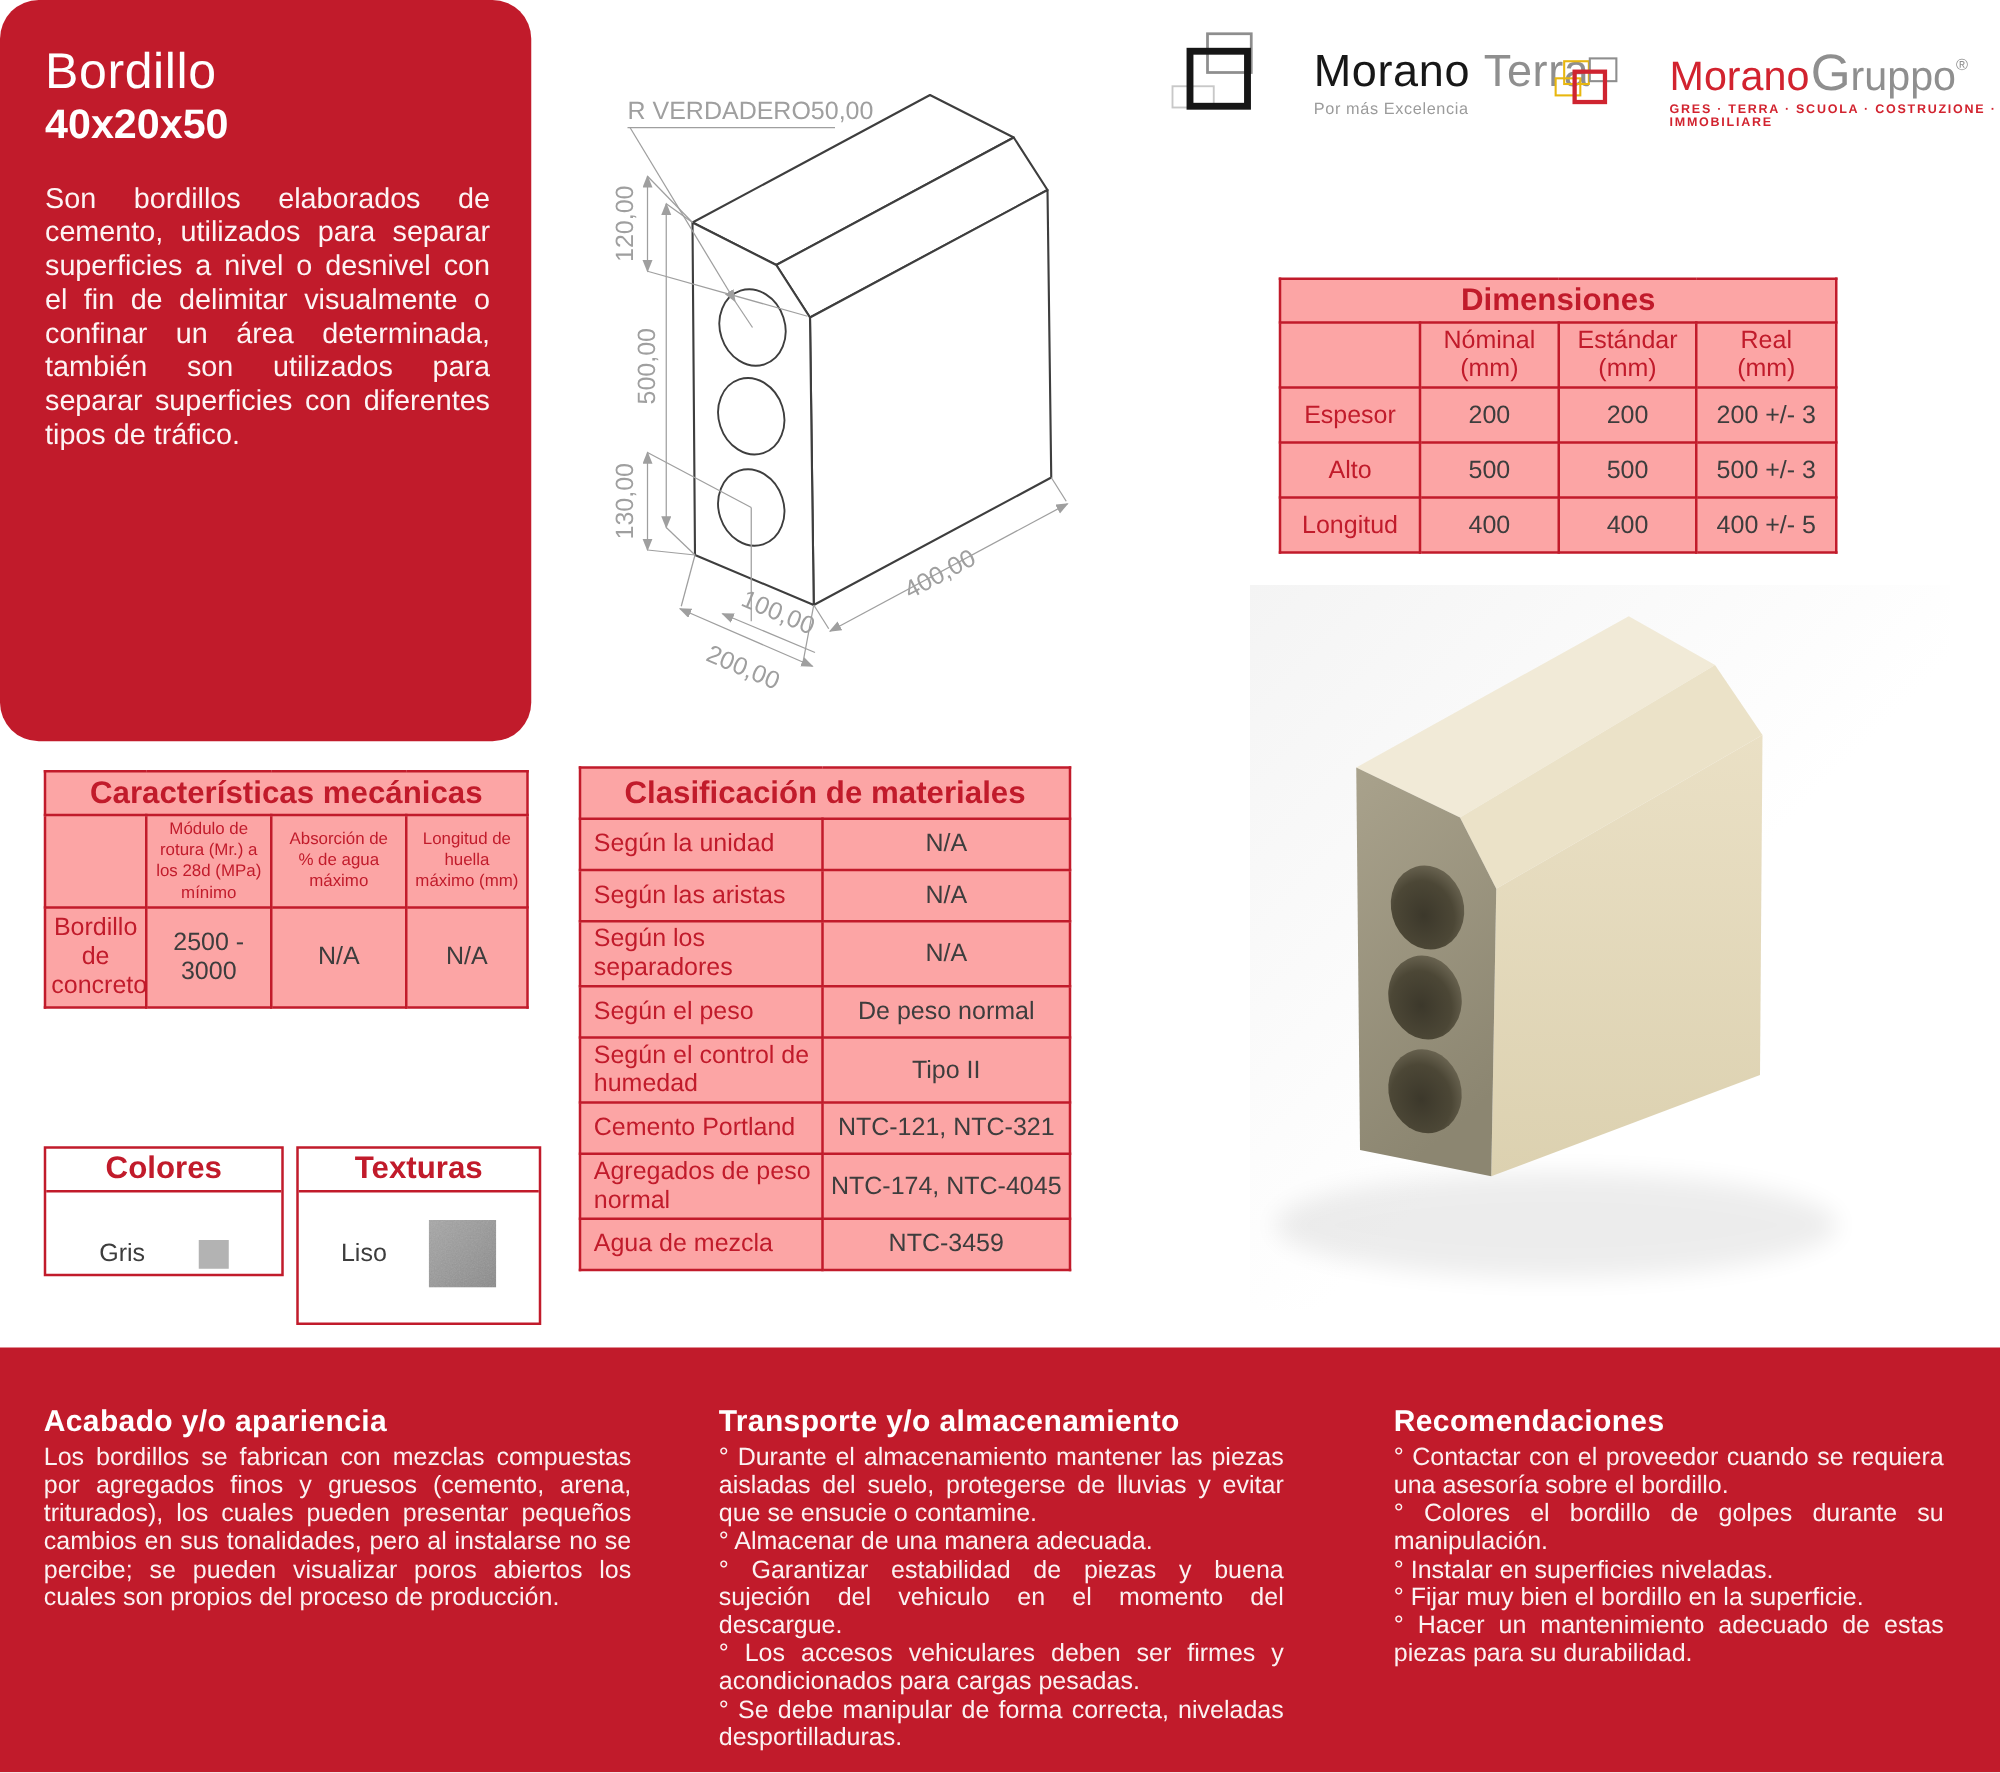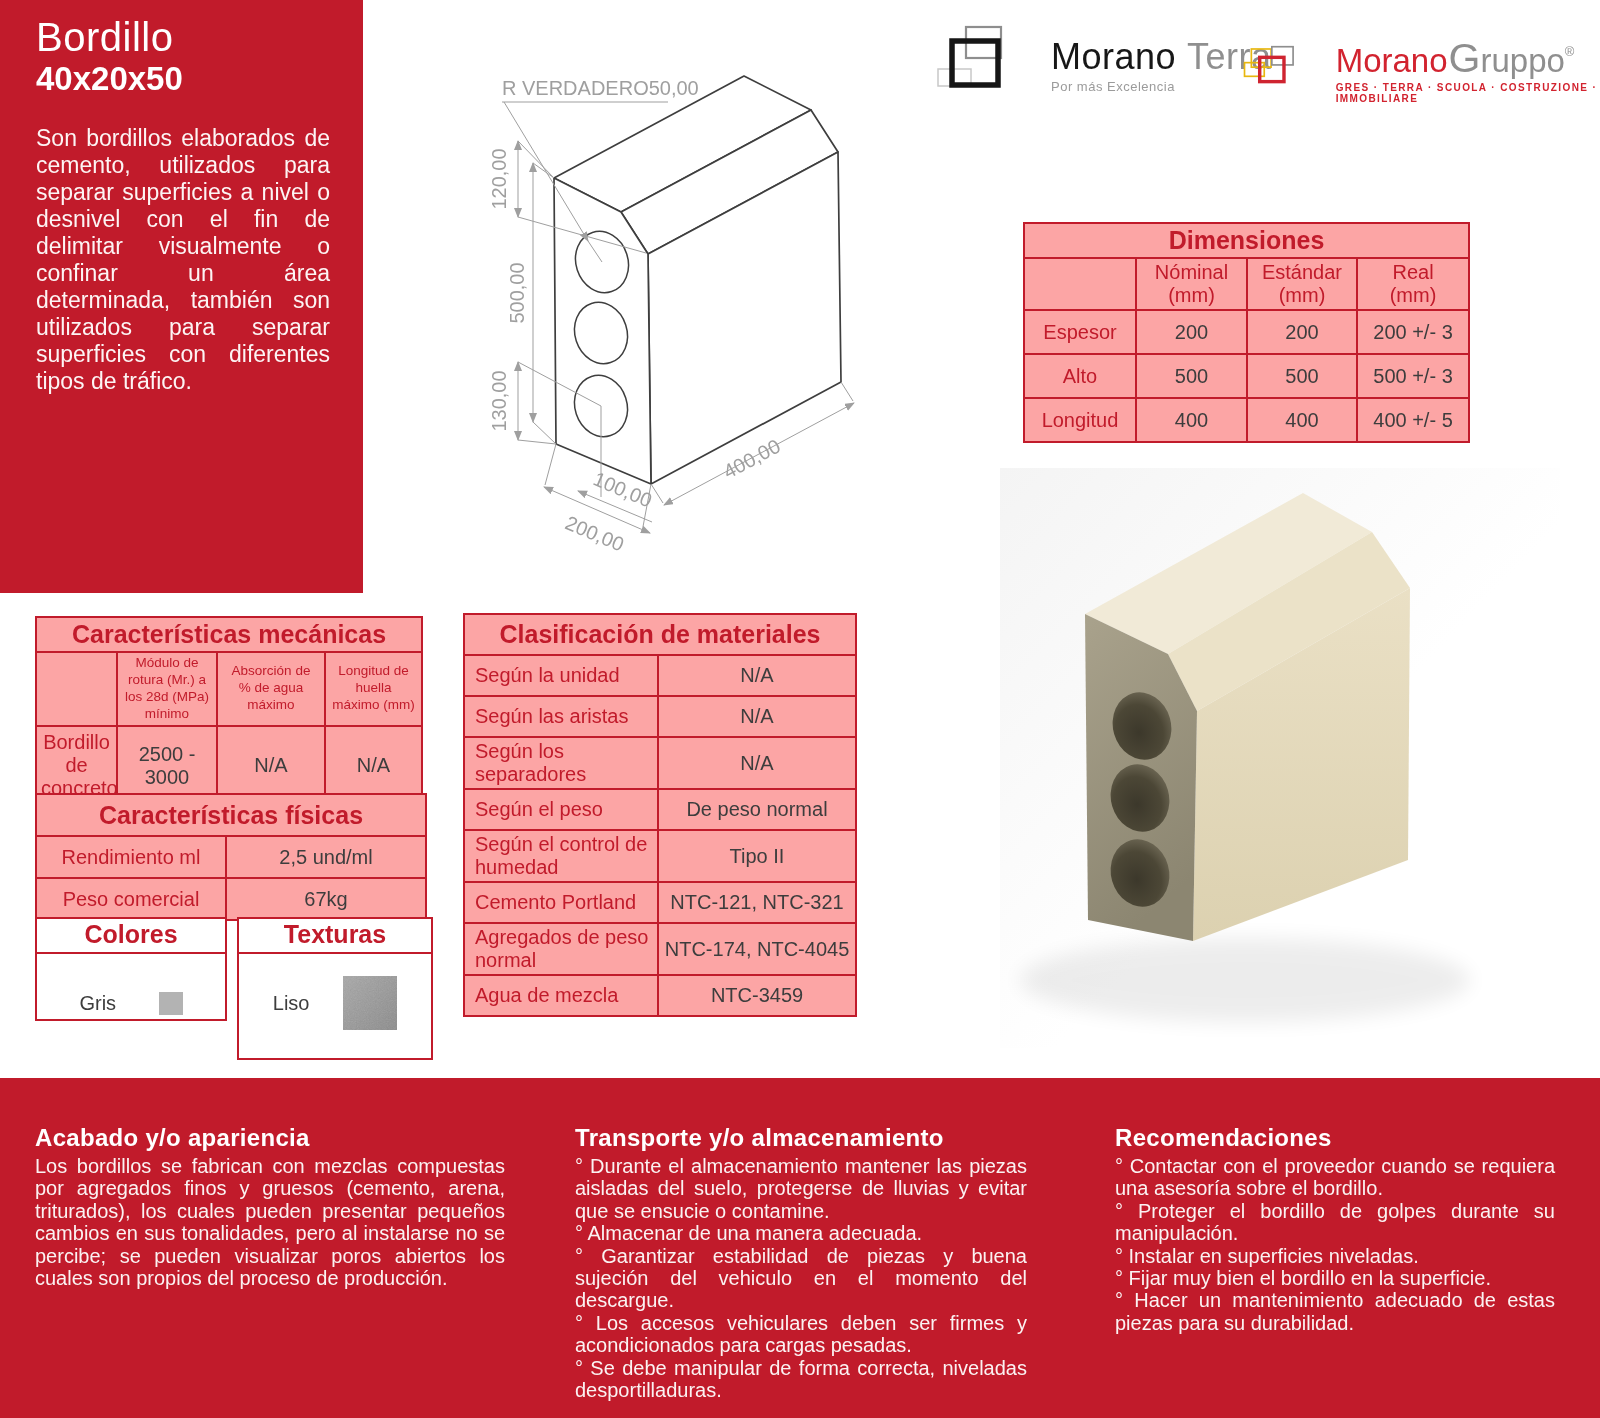--- a/index.html
+++ b/index.html
@@ -6,22 +6,22 @@
     --red:#c11b2b;
     --ink:#3d3d3d;
     --dimgray:#9f9f9f;
   }
   html,body{margin:0;padding:0;background:#fff;}
   .sheet{
     position:relative;width:1600px;height:1418px;background:#ffffff;overflow:hidden;
     font-family:"Liberation Sans","DejaVu Sans",sans-serif;color:var(--ink);
   }
   
-  .hero{position:absolute;left:0;top:0;width:363px;height:593px;background:var(--red);
-        color:#fff;box-sizing:border-box;padding:16px 33px 0 36px;}
+  .hero{position:absolute;left:0;top:0;width:425px;height:593px;background:var(--red);
+        color:#fff;box-sizing:border-box;padding:36px 33px 0 36px;border-radius:31px;}
   .hero-t1{font-size:40px;font-weight:400;line-height:1.08;letter-spacing:.5px;}
   .hero-t2{font-size:42px;font-weight:700;line-height:1.1;margin-top:4px;}
   .hero-t3{font-size:33px;font-weight:700;line-height:1.1;margin-top:2px;}
   .hero-desc{margin:28px 0 0 0;font-size:23px;line-height:1.17;text-align:justify;color:#fdf4f4;}
   
   .drawing{position:absolute;left:428px;top:35px;}
   .blk{stroke:#3e3e3e;fill:#ffffff;stroke-width:1.7;stroke-linejoin:round;}
   .hole{stroke:#3e3e3e;fill:none;stroke-width:1.5;}
   .dln{stroke:var(--dimgray);fill:none;stroke-width:1;}
   .dtx{fill:var(--dimgray);font-size:20px;font-family:"Liberation Sans","DejaVu Sans",sans-serif;}
@@ -227,39 +227,20 @@
     </tr>
     <tr class="data">
       <td class="lbl">Bordillo de concreto</td>
       <td>2500 - 3000</td>
       <td>N/A</td>
       <td>N/A</td>
     </tr>
   </tbody>
     </table>
 
-  <table class="tbl fis">
-    <colgroup>
-        <col style="width:190px">
-        <col style="width:200px">
-      </colgroup>
-    <tbody>
-        <tr>
-          <td class="ttl" colspan="2">Características físicas</td>
-        </tr>
-    <tr>
-      <td class="lbl">Rendimiento ml</td>
-      <td>2,5 und/ml</td>
-    </tr>
-    <tr>
-      <td class="lbl">Peso comercial</td>
-      <td>67kg</td>
-    </tr>
-  </tbody>
-    </table>
 
   <div class="mini-box colores">
     <div class="mini-title">Colores</div>
     <div class="mini-body">
       <span class="mini-label">Gris</span>
       <span class="swatch-gris"></span>
     </div>
   </div>
 
   <div class="mini-box texturas">
@@ -374,20 +355,20 @@
       <h3>Transporte y/o almacenamiento</h3>
       <p>° Durante el almacenamiento mantener las piezas aisladas del suelo, protegerse de lluvias y evitar que se ensucie o contamine.</p>
       <p>° Almacenar de una manera adecuada.</p>
       <p>° Garantizar estabilidad de piezas y buena sujeción del vehiculo en el momento del descargue.</p>
       <p>° Los accesos vehiculares deben ser firmes y acondicionados para cargas pesadas.</p>
       <p>° Se debe manipular de forma correcta, niveladas desportilladuras.</p>
     </div>
     <div class="fcol c3">
       <h3>Recomendaciones</h3>
       <p>° Contactar con el proveedor cuando se requiera una asesoría sobre el bordillo.</p>
-      <p>° Proteger el bordillo de golpes durante su manipulación.</p>
+      <p>° Colores el bordillo de golpes durante su manipulación.</p>
       <p>° Instalar en superficies niveladas.</p>
       <p>° Fijar muy bien el bordillo en la superficie.</p>
       <p>° Hacer un mantenimiento adecuado de estas piezas para su durabilidad.</p>
     </div>
   </footer>
 
 </div>
 
 </body></html>

